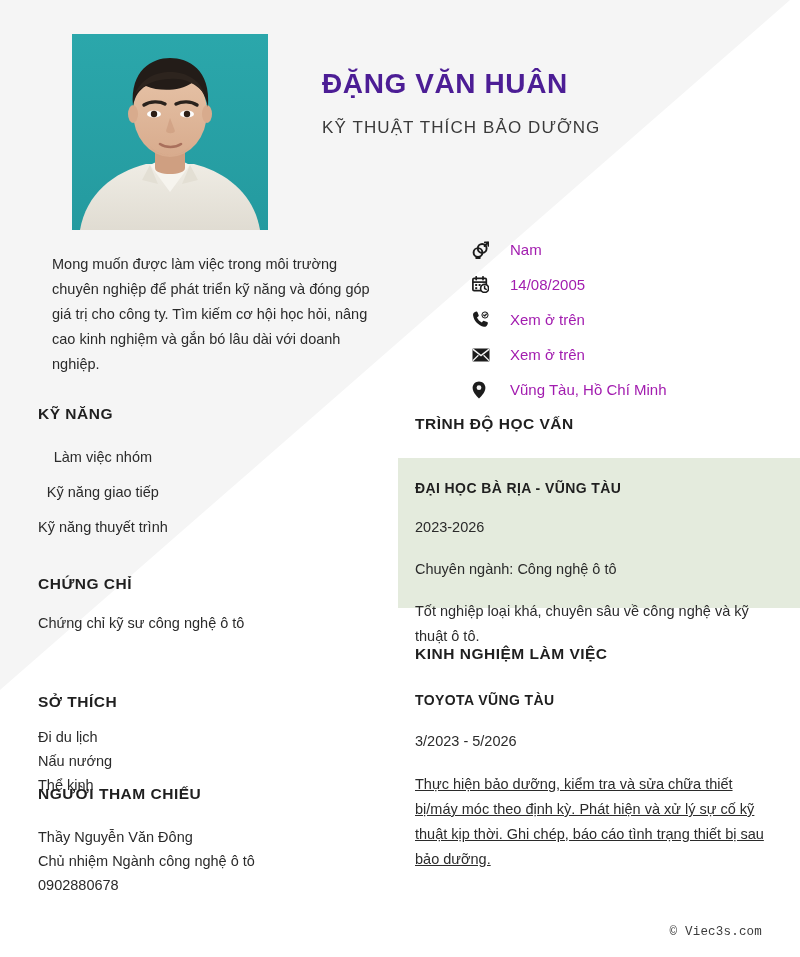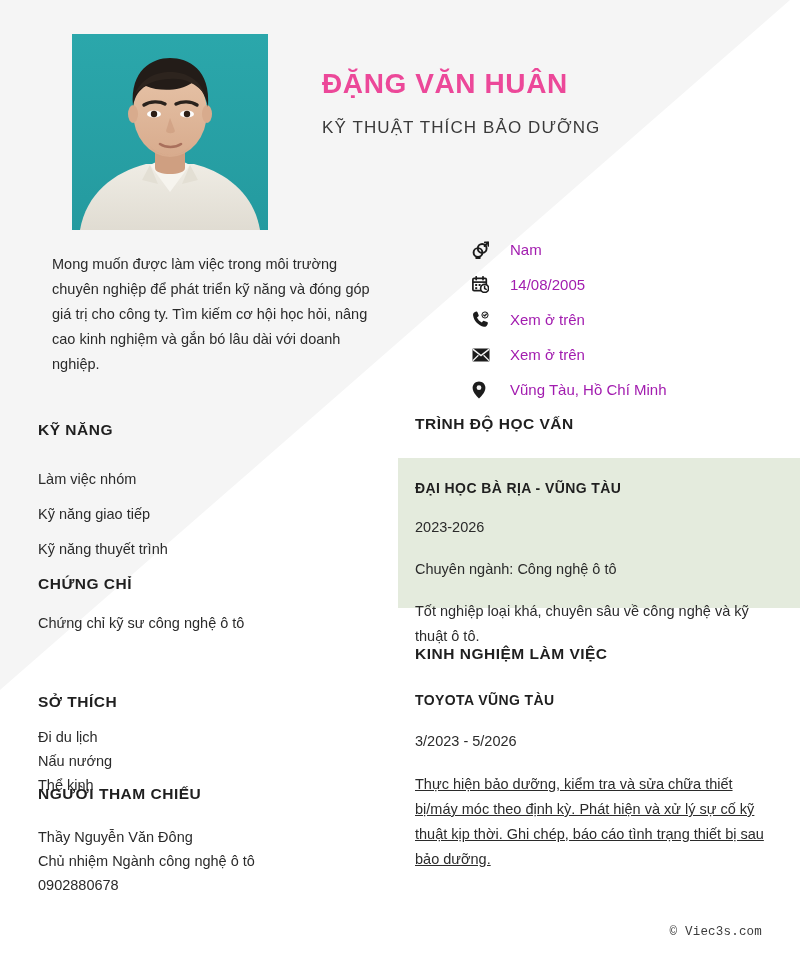--- a/index.html
+++ b/index.html
@@ -24,21 +24,21 @@
     position:absolute; left:72px; top:34px;
     width:196px; height:196px;
     overflow:hidden;
     background:#2aa3a8;
   }
   .photo svg { display:block; width:196px; height:196px; }
 
   .name {
     position:absolute; left:322px; top:68px;
     font-size:28px; font-weight:bold; letter-spacing:0.6px;
-    color:#ec4899; white-space:nowrap;
+    color:#4c1d95; white-space:nowrap;
   }
   .job-title {
     position:absolute; left:322px; top:118px;
     font-size:17px; font-weight:normal; letter-spacing:1.1px;
     color:#3a3a3a; white-space:nowrap;
   }
 
   
   .summary {
     position:absolute; left:52px; top:252px; width:322px;
@@ -67,26 +67,26 @@
     font-size:15.5px; font-weight:bold; letter-spacing:0.5px;
     color:#1f1f1f; text-transform:uppercase;
   }
   .entry-title {
     font-size:14px; font-weight:bold; letter-spacing:0.4px; color:#1f1f1f;
   }
   .txt { font-size:14.5px; color:#2b2b2b; line-height:25px; }
   .txt-tight { font-size:14.5px; color:#2b2b2b; line-height:24px; }
 
   
-  .block-skills   { position:absolute; left:0; top:16px; }
+  .block-skills   { position:absolute; left:0; top:0; }
   .block-cert     { position:absolute; left:0; top:170px; }
   .block-hobby    { position:absolute; left:0; top:288px; }
   .block-ref      { position:absolute; left:0; top:380px; }
 
-  .skills-list { margin-top:28px; }
+  .skills-list { margin-top:22px;text-align:center; }
   .skills-list .txt { margin-bottom:10px; }
 
   
   .edu-head { position:absolute; left:0; top:0; }
   .edu-card {
     position:absolute; left:-17px; top:43px;
     width:402px; padding:22px 0 22px 17px;
   }
   .edu-card .entry-title { margin-bottom:19px; }
   .edu-card .txt { margin-bottom:17px; }

